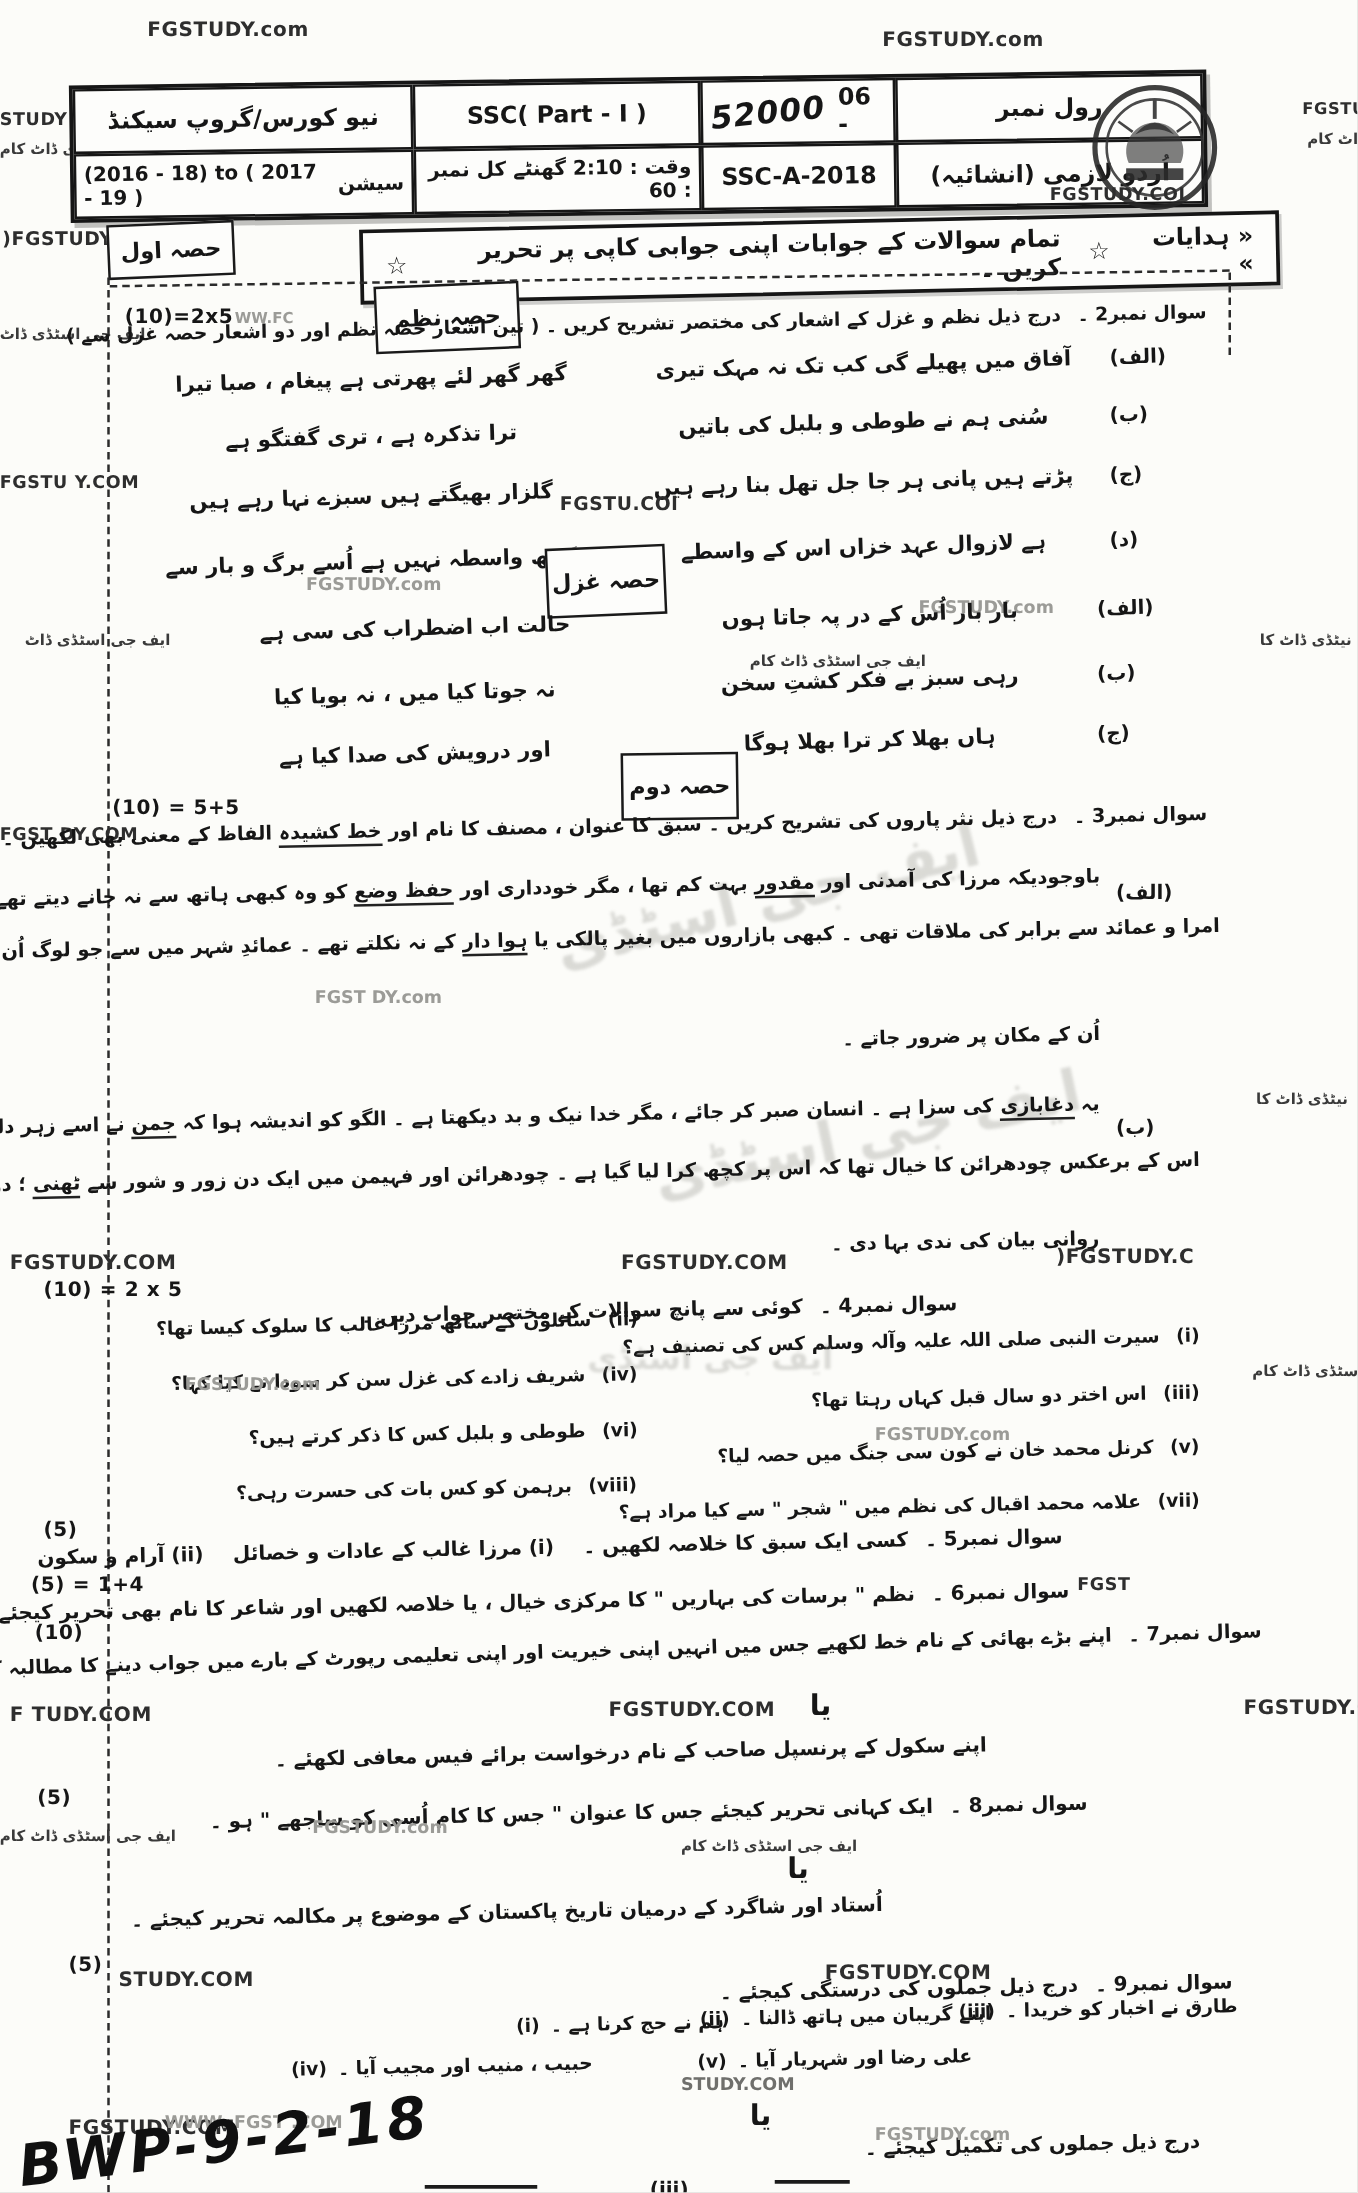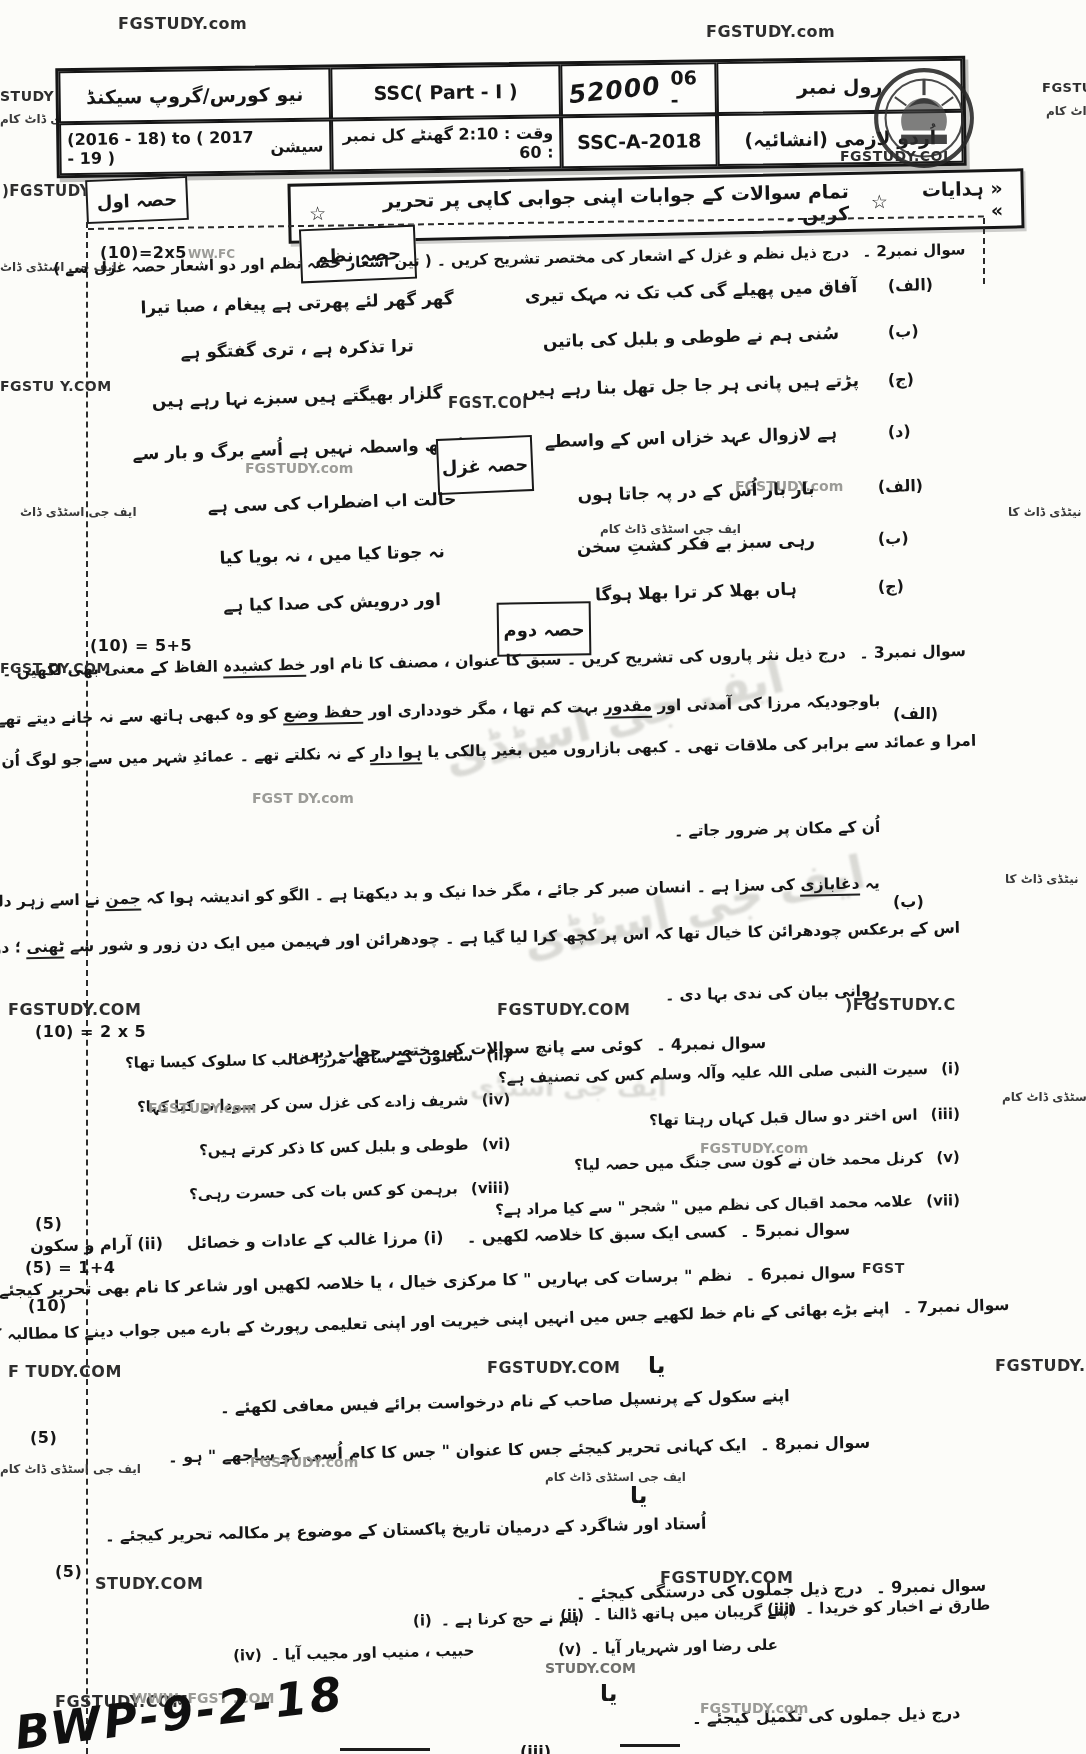--- a/index.html
+++ b/index.html
@@ -149,21 +149,21 @@
   <div class="abs verse rC" style="left:100px;top:332px;width:850px;">
     <span class="hemi">ترا تذکرہ ہے ، تری گفتگو ہے</span>
     <span class="hemi">سُنی ہم نے طوطی و بلبل کی باتیں</span>
     <span class="vlabel">(ب)</span>
   </div>
   <div class="abs verse rC" style="left:100px;top:380px;width:850px;">
     <span class="hemi">گلزار بھیگتے ہیں سبزے نہا رہے ہیں</span>
     <span class="hemi">پڑتے ہیں پانی ہر جا جل تھل بنا رہے ہیں</span>
     <span class="vlabel">(ج)</span>
   </div>
-  <div class="abs wm-b" style="left:448px;top:394px;font-size:15px;">FGST.COl</div>
+  <div class="abs wm-b" style="left:448px;top:394px;font-size:15px;">FGSTU.COl</div>
   <div class="abs verse rC" style="left:100px;top:432px;width:850px;">
     <span class="hemi">کچھ واسطہ نہیں ہے اُسے برگ و بار سے</span>
     <span class="hemi">ہے لازوال عہد خزاں اس کے واسطے</span>
     <span class="vlabel">(د)</span>
   </div>
   <div class="abs wm-b" style="left:0;top:378px;font-size:14px;">FGSTU Y.COM</div>
 
   <div class="abs sbox rD" style="left:437px;top:437px;width:92px;height:52px;">
     <span>حصہ غزل</span>
   </div>

